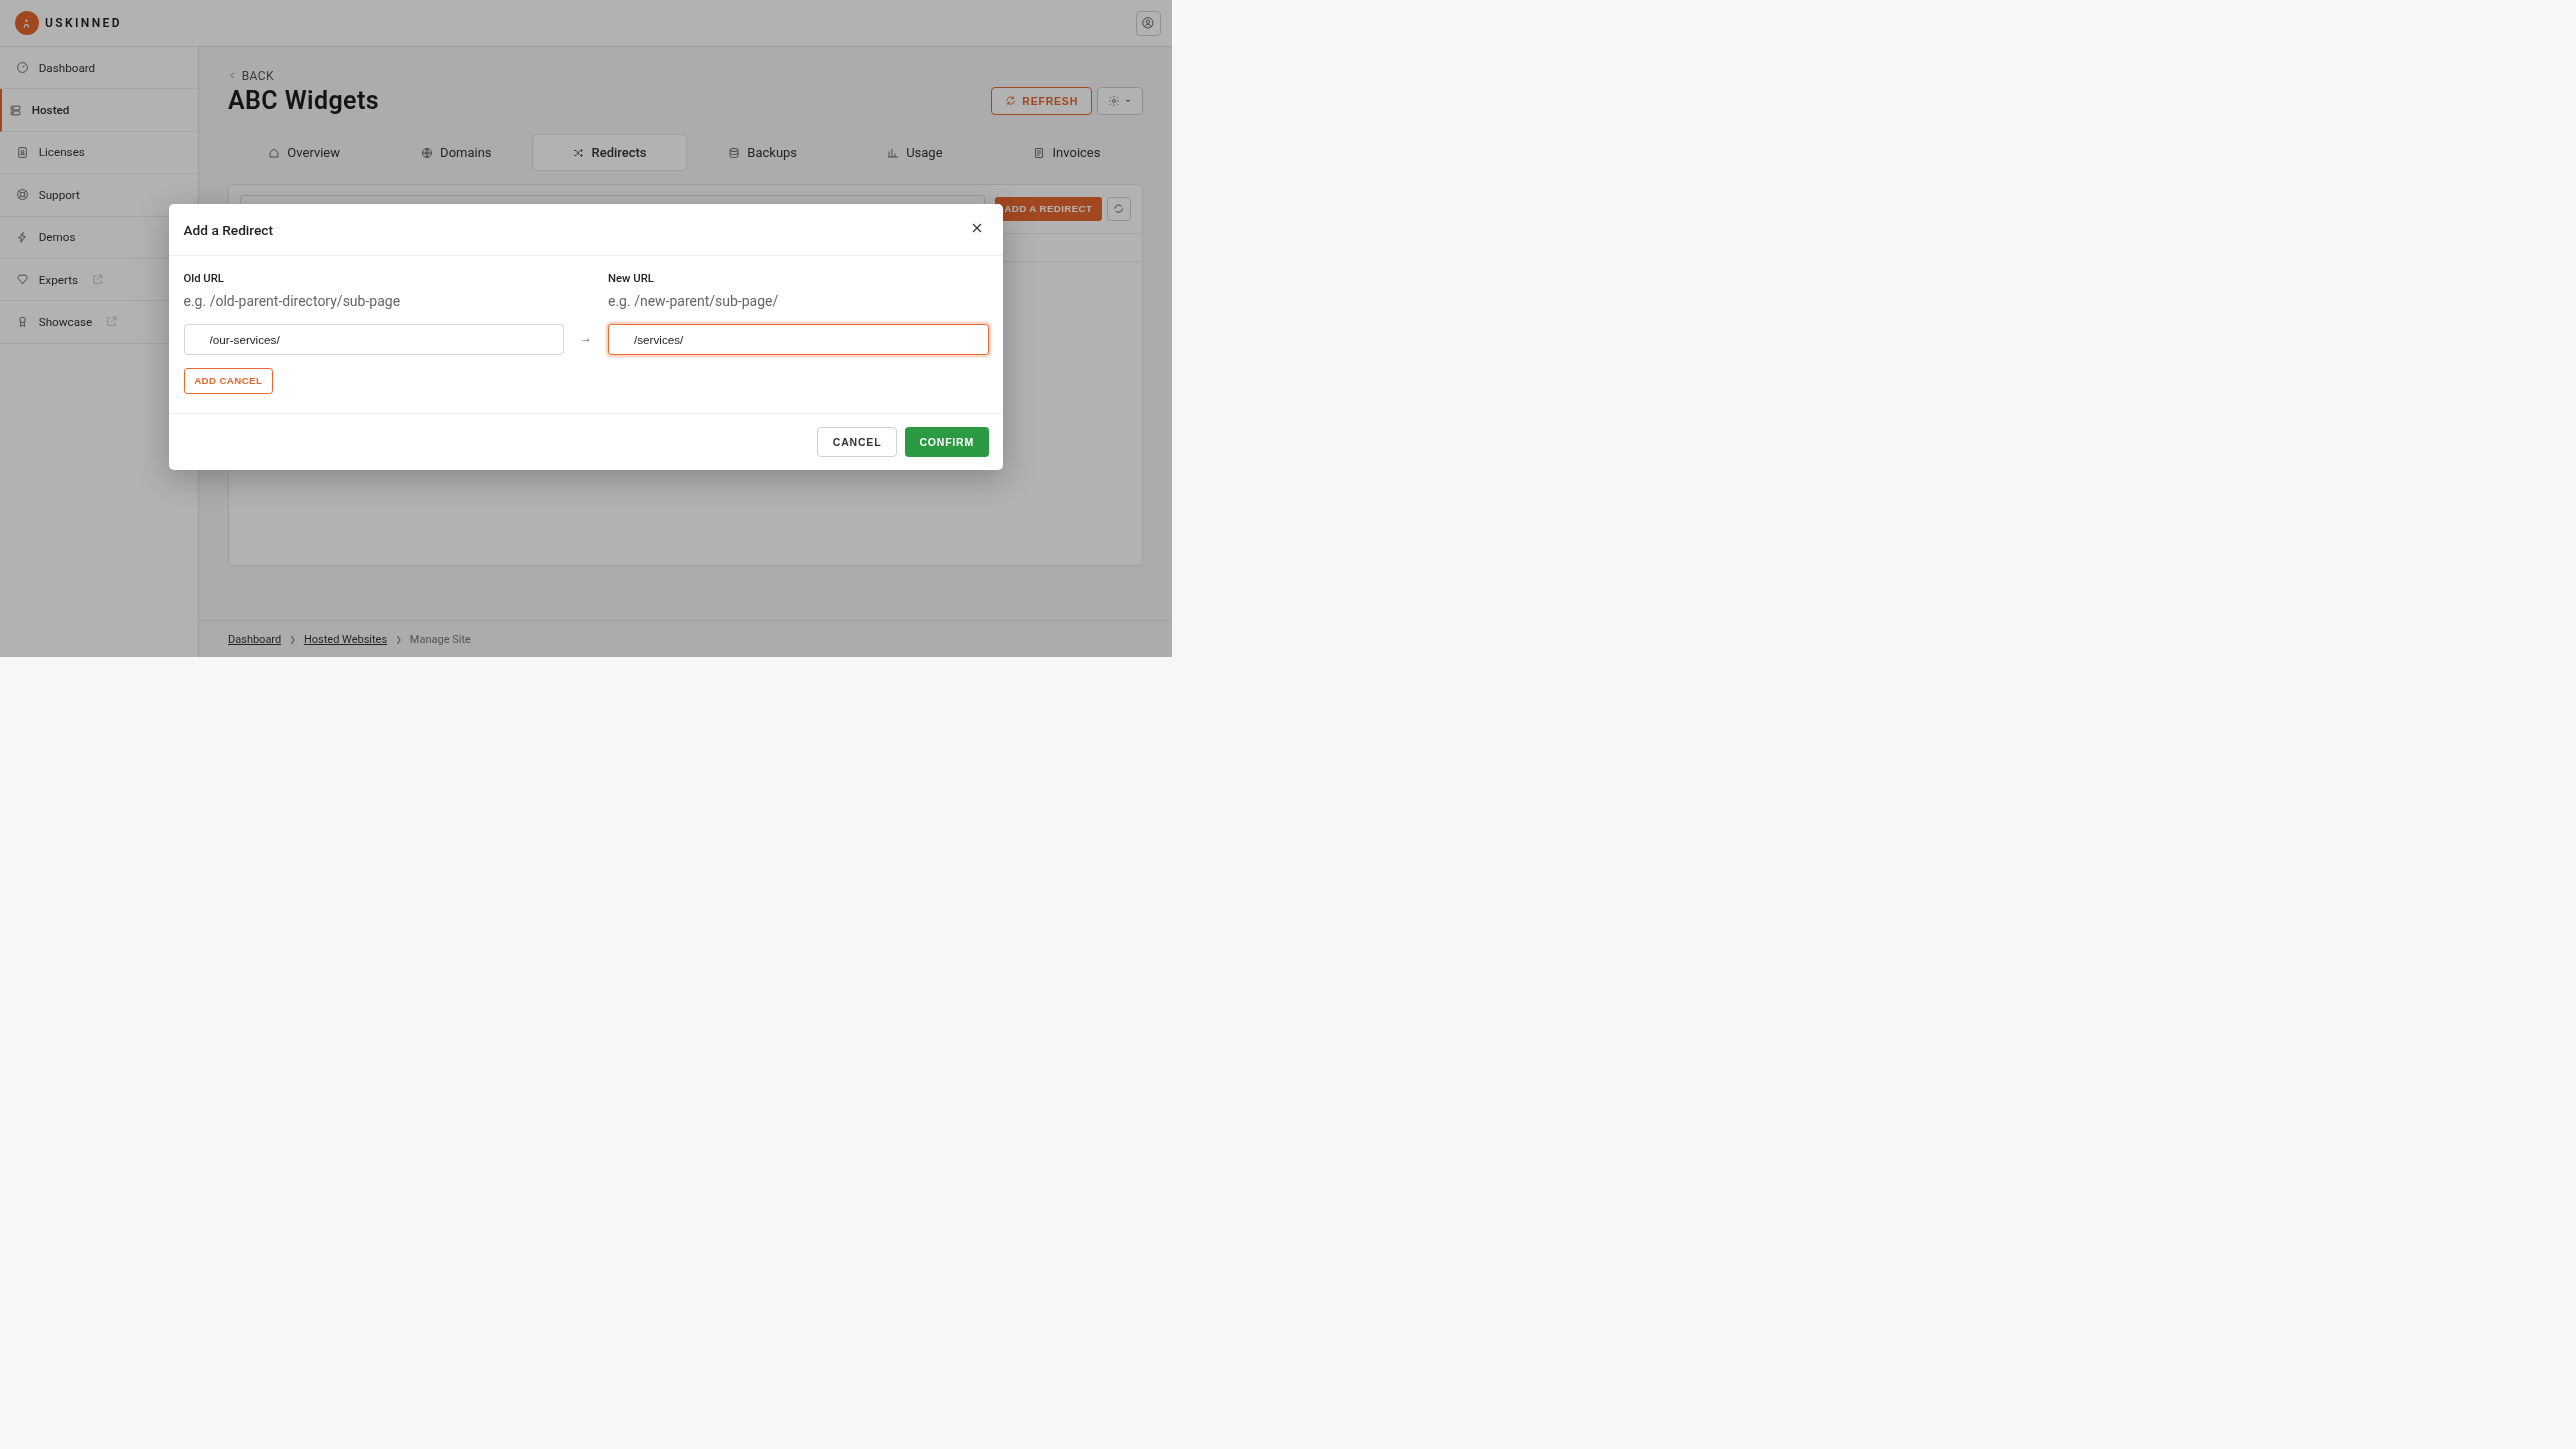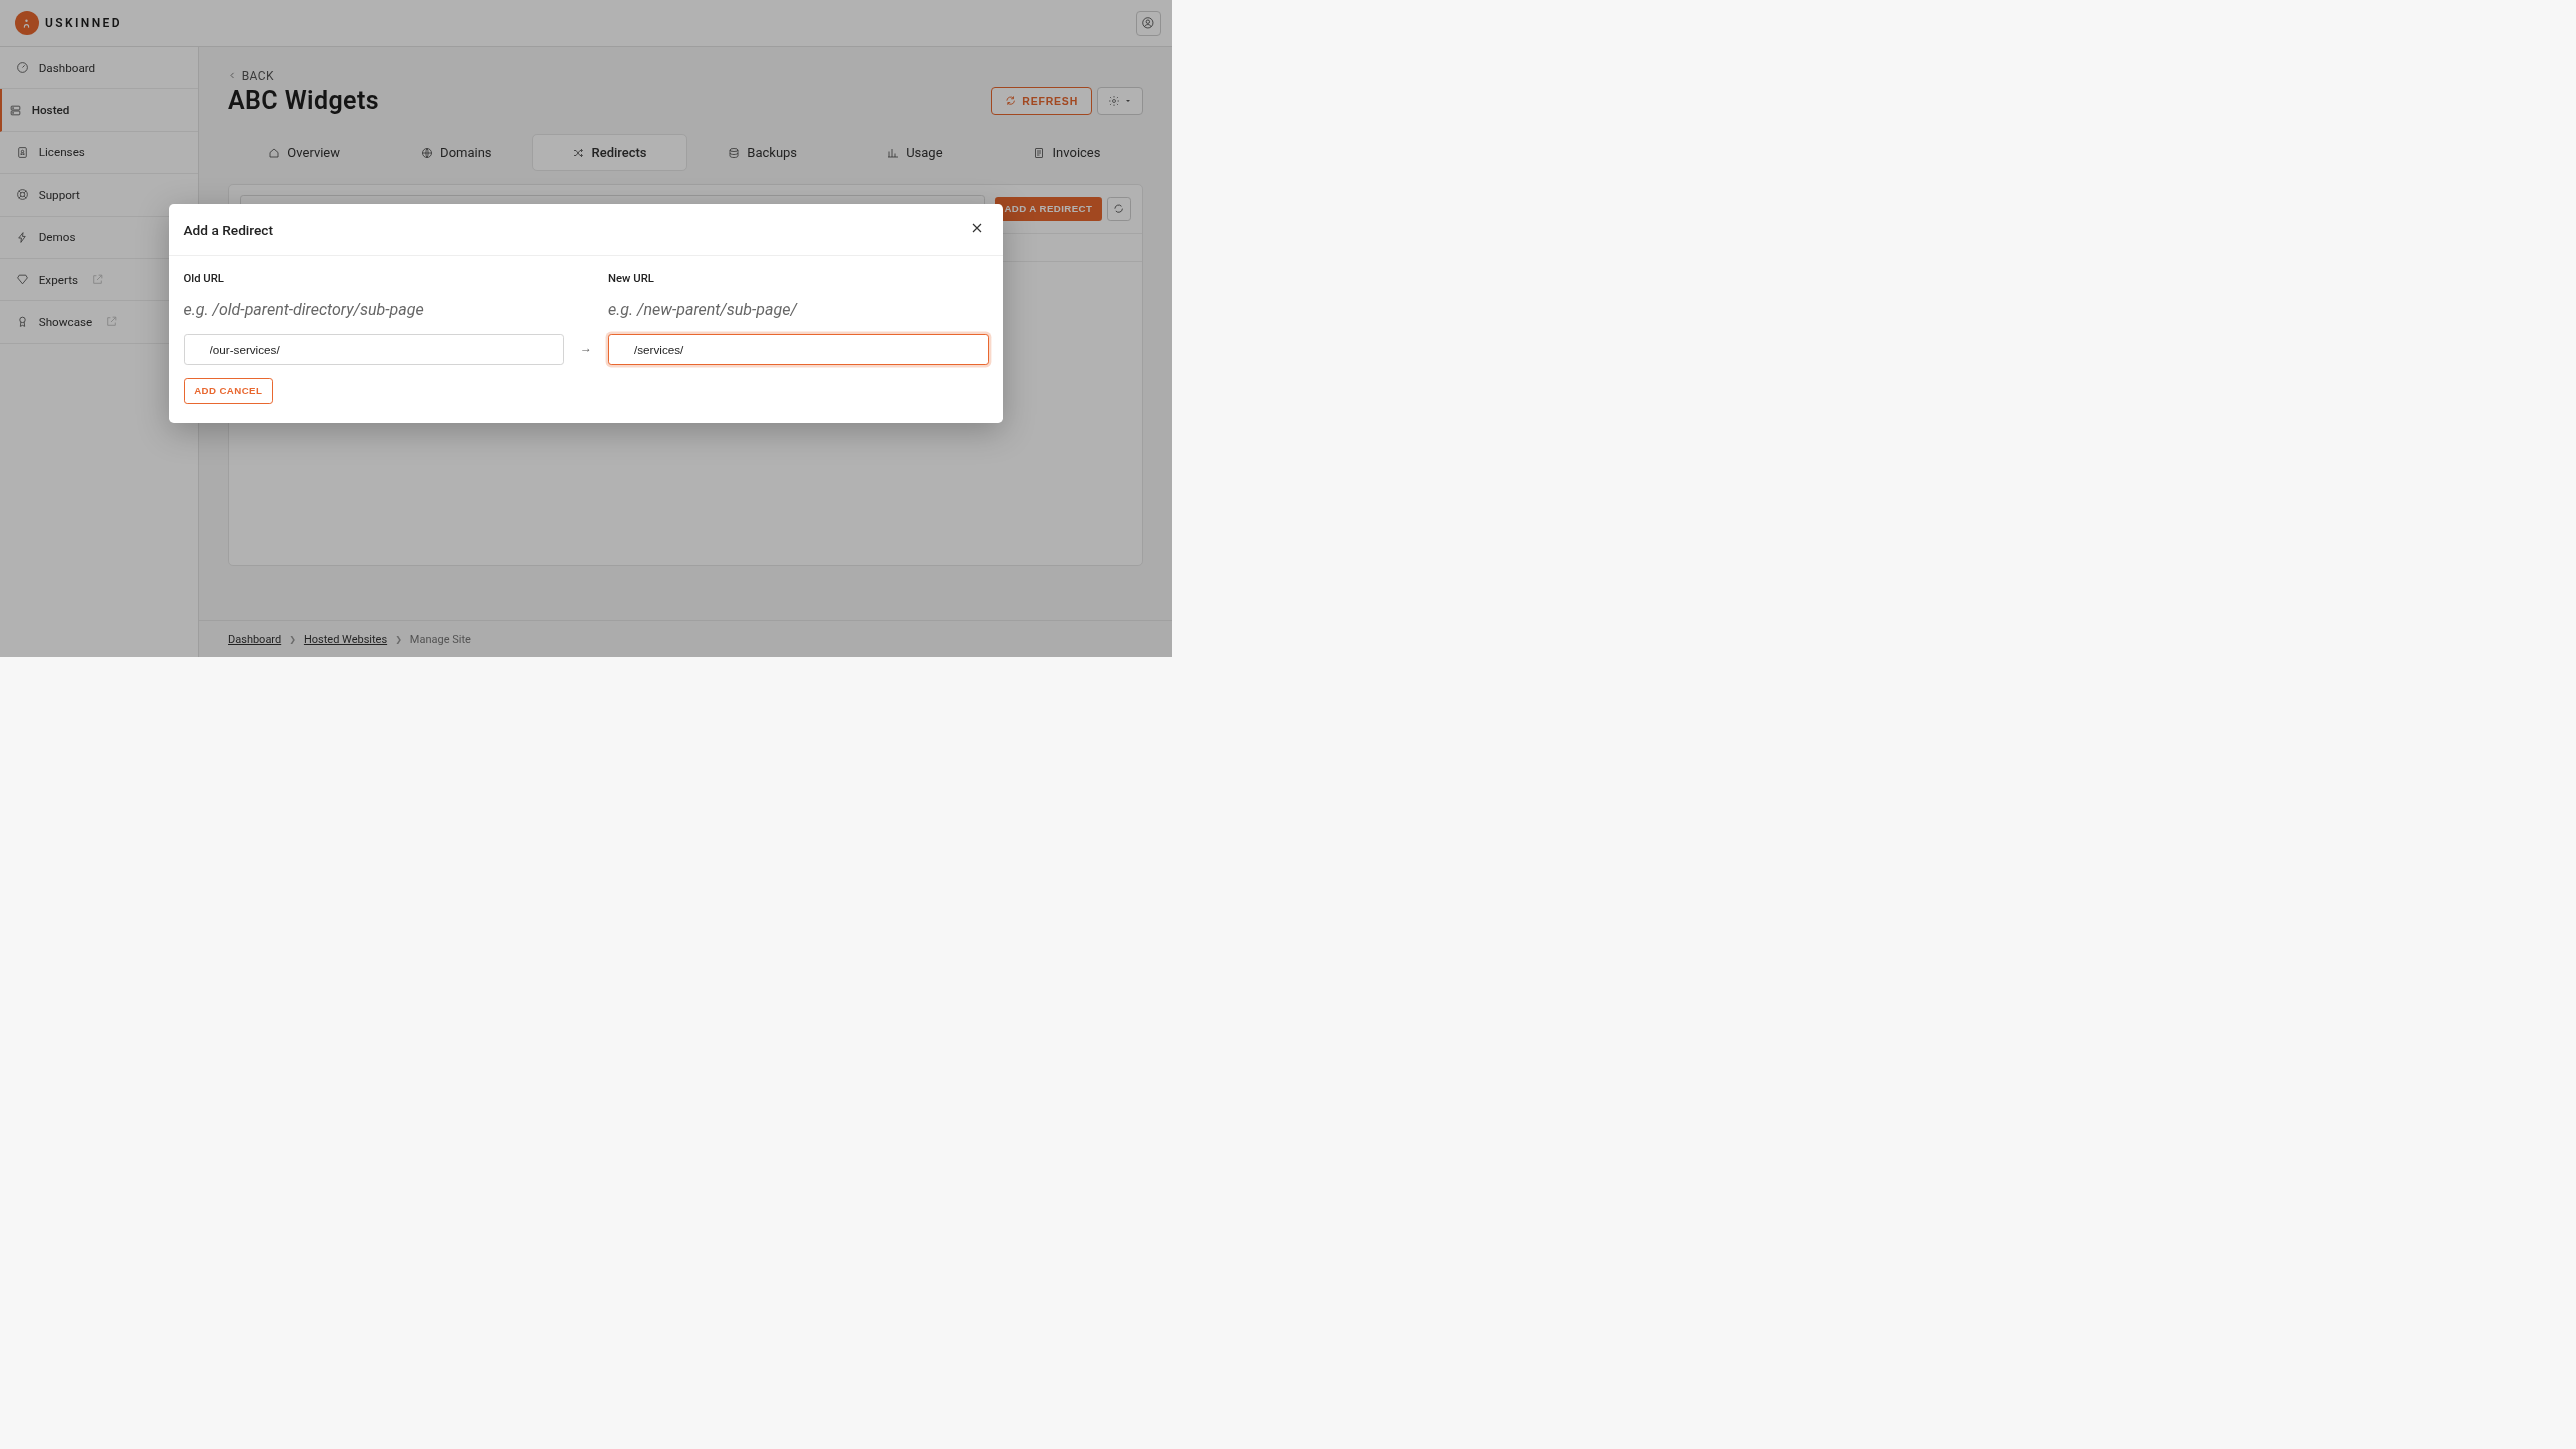--- a/index.html
+++ b/index.html
@@ -121,21 +121,21 @@
 .modal-header {
   display:flex; align-items:center; justify-content:space-between;
   padding:13px 14.5px; border-bottom:0.8px solid #eee;
 }
 .modal-title { font-size:13.7px; font-weight:500; color:#222; }
 .close-btn { background:none; border:none; cursor:pointer; padding:3.2px; color:#444; }
 .modal-body { padding:16px 14.5px 19.3px 14.5px; }
 .field-row { display:flex; gap:16px; align-items:flex-start; }
 .field-col { flex:1; }
 .field-label { font-size:11.3px; font-weight:500; color:#222; }
-.field-hint { font-size:16px; color:#666; margin-top:15px;font-style:italic; }
+.field-hint { font-size:14px; color:#666; margin-top:8px; }
 .input {
   width:100%; margin-top:14.5px; padding:8px 25px; font-size:11.7px;
   border:0.8px solid #d4d4d4; border-radius:3.2px; background:#fff; color:#222;
 }
 .input.focused { border:0.8px solid #e8672f; box-shadow:0 0 0 2.4px rgba(232,103,47,.25); outline:none; }
 .arrow-between {
   align-self:flex-end; padding-bottom:9.7px; color:#555; font-size:12px;
 }
 .add-another {
   margin-top:13px; border:0.8px solid #e8672f; background:#fff; color:#e8672f;
@@ -411,15 +411,19 @@
         </div>
         <div class="arrow-between">→</div>
         <div class="field-col">
           <div class="field-label">New URL</div>
           <div class="field-hint">e.g. /new-parent/sub-page/</div>
           <input class="input focused" value="/services/" style="">
         </div>
       </div>
       <button class="add-another">ADD CANCEL</button>
     </div>
+    <div class="modal-footer">
+      <button class="btn-cancel">CANCEL</button>
+      <button class="btn-confirm">CONFIRM</button>
+    </div>
   </div>
 </div>
 
 
 </body></html>

